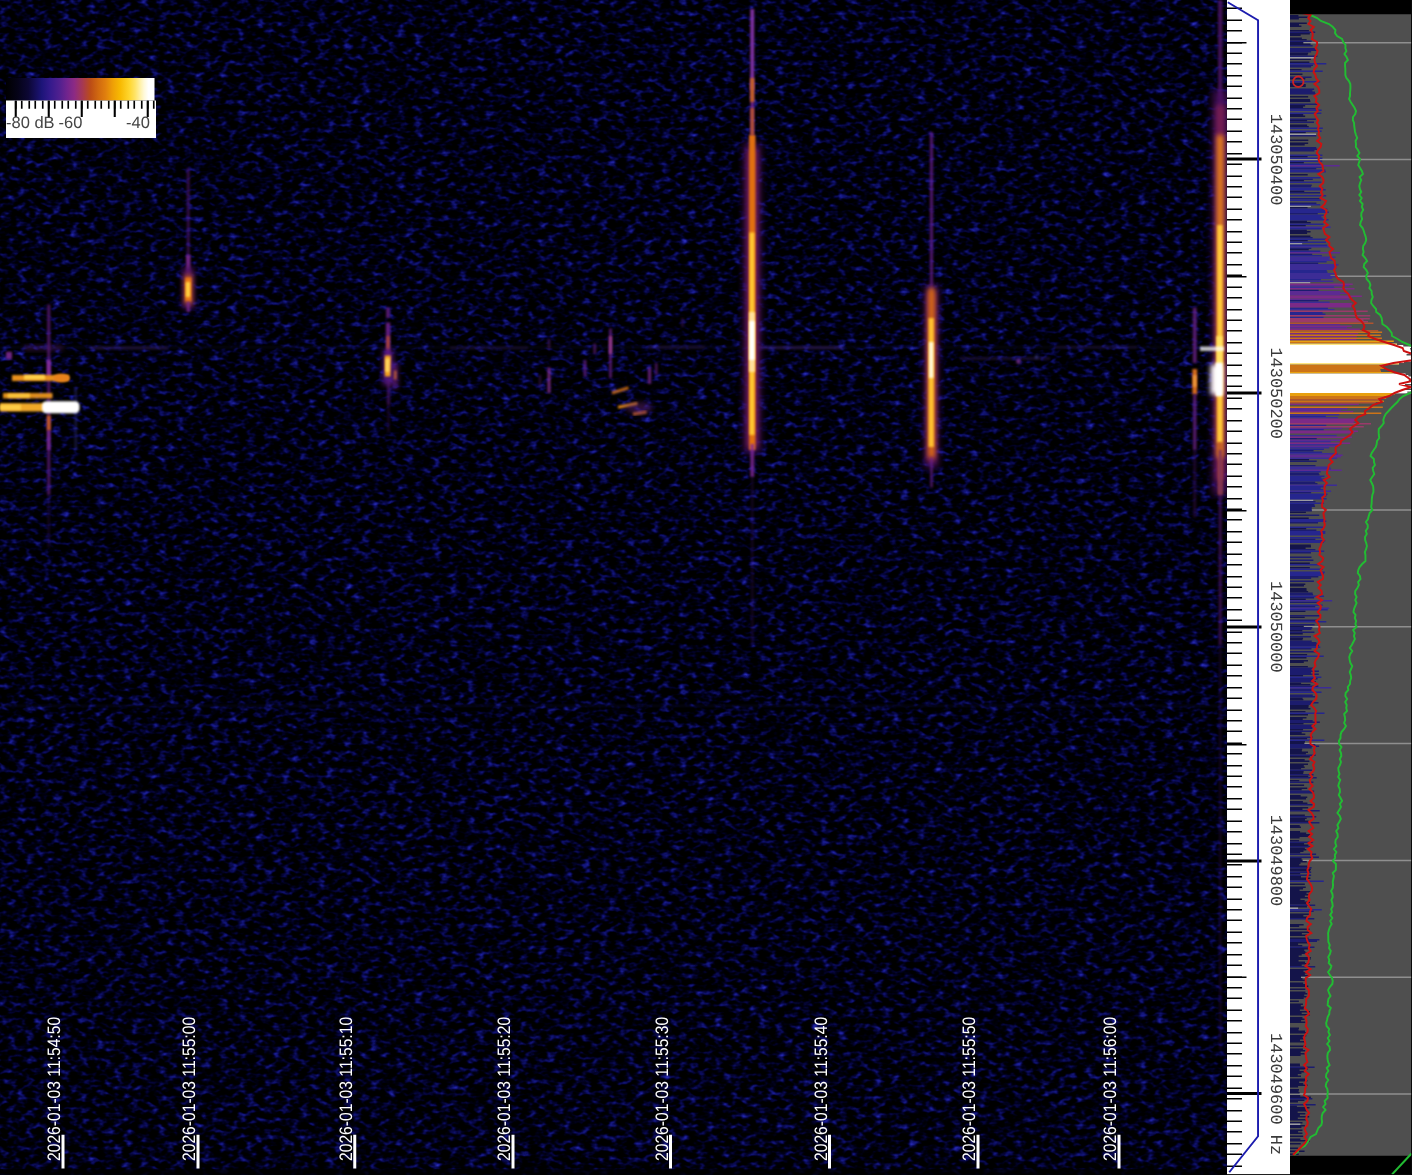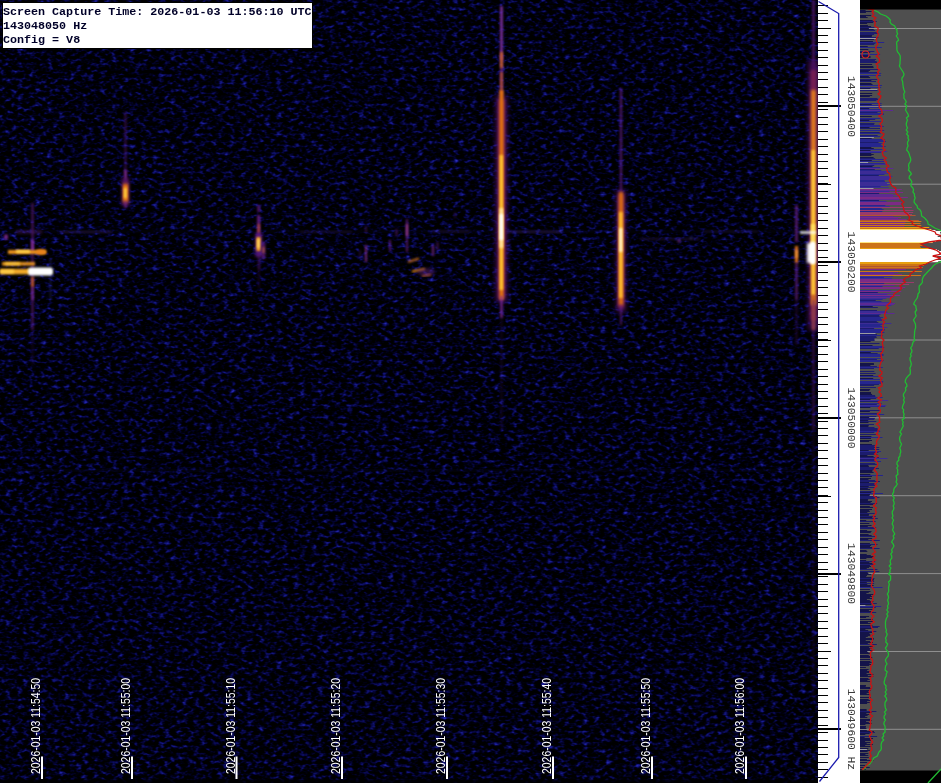--- a/index.html
+++ b/index.html
@@ -203,16 +203,27 @@
 <polyline points="863.2,2 866.5,4 869.4,6 872.1,8 873.5,10 878.1,12 880.6,14 886.0,16 888.6,18 890.3,20 890.0,22 891.4,24 894.7,26 895.5,28 897.0,30 896.9,32 897.6,34 896.3,36 897.7,38 898.6,40 896.7,42 896.7,44 896.9,46 896.9,48 896.9,50 897.6,52 899.3,54 900.2,56 900.3,58 900.2,60 900.0,62 900.0,64 899.4,66 900.5,68 901.8,70 903.1,72 904.0,74 903.5,76 902.0,78 901.9,80 902.7,82 902.8,84 903.1,86 903.4,88 904.0,90 904.8,92 903.7,94 904.0,96 903.9,98 905.3,100 906.3,102 904.9,104 906.7,106 906.1,108 905.5,110 906.7,112 907.9,114 908.6,116 906.4,118 907.5,120 906.7,122 906.2,124 906.6,126 907.5,128 906.2,130 907.8,132 906.6,134 908.4,136 907.9,138 908.8,140 907.6,142 907.5,144 908.1,146 907.1,148 906.7,150 908.4,152 909.2,154 909.8,156 910.5,158 910.8,160 910.1,162 908.8,164 908.6,166 909.1,168 908.4,170 910.2,172 911.4,174 909.5,176 909.1,178 910.9,180 911.9,182 910.8,184 911.1,186 912.9,188 913.6,190 912.9,192 914.4,194 914.5,196 915.2,198 914.3,200 914.1,202 915.5,204 917.3,206 917.5,208 920.1,210 921.1,212 921.4,214 921.6,216 924.6,218 926.4,220 927.8,222 928.0,224 931.7,226 934.8,228 939.6,230 943.8,232 947.0,234 947.0,236 947.0,238 947.0,240 947.0,242 946.4,244 947.0,246 947.0,248 947.0,250 947.0,252 947.0,254 947.0,256 946.9,258 942.7,260 940.2,262 935.5,264 933.1,266 931.6,268 929.5,270 927.5,272 925.7,274 923.8,276 922.8,278 922.2,280 922.5,282 921.1,284 919.2,286 919.1,288 919.2,290 919.5,292 918.0,294 917.8,296 917.2,298 915.8,300 914.5,302 913.7,304 915.9,306 916.0,308 916.6,310 915.1,312 915.5,314 916.2,316 914.8,318 913.5,320 914.5,322 915.4,324 915.6,326 915.6,328 914.9,330 914.6,332 914.5,334 914.4,336 914.1,338 914.9,340 913.1,342 912.5,344 912.0,346 910.6,348 911.8,350 911.8,352 910.5,354 911.2,356 910.0,358 910.1,360 910.8,362 911.3,364 910.8,366 909.9,368 910.3,370 910.3,372 910.3,374 908.1,376 906.4,378 905.5,380 905.2,382 906.6,384 907.0,386 905.4,388 905.9,390 904.9,392 903.5,394 903.4,396 904.4,398 903.5,400 904.4,402 903.5,404 902.7,406 902.3,408 903.7,410 903.2,412 904.1,414 903.6,416 904.4,418 902.1,420 903.2,422 902.6,424 903.3,426 902.2,428 901.2,430 899.9,432 901.5,434 900.2,436 899.5,438 899.8,440 900.3,442 901.5,444 900.7,446 899.8,448 900.5,450 900.8,452 900.1,454 900.0,456 898.5,458 898.9,460 897.1,462 896.9,464 898.1,466 896.8,468 897.8,470 897.5,472 898.0,474 896.1,476 896.6,478 896.8,480 896.1,482 897.3,484 896.1,486 894.3,488 893.7,490 893.7,492 892.6,494 892.8,496 894.3,498 893.1,500 894.0,502 894.2,504 893.2,506 894.0,508 893.3,510 892.2,512 892.4,514 893.0,516 892.1,518 893.5,520 892.7,522 892.2,524 893.2,526 893.3,528 892.5,530 893.7,532 894.7,534 893.2,536 894.0,538 892.8,540 891.6,542 893.2,544 893.9,546 892.8,548 891.6,550 892.3,552 890.8,554 891.7,556 891.8,558 890.4,560 890.2,562 890.9,564 889.3,566 890.9,568 889.9,570 890.1,572 888.6,574 890.6,576 890.6,578 890.5,580 888.5,582 889.3,584 888.9,586 888.5,588 888.7,590 888.5,592 887.4,594 888.3,596 888.5,598 887.6,600 888.2,602 888.5,604 887.5,606 888.0,608 886.8,610 888.2,612 886.8,614 887.8,616 886.6,618 885.9,620 885.4,622 885.5,624 885.5,626 885.6,628 886.5,630 886.0,632 887.2,634 886.6,636 885.5,638 886.2,640 885.8,642 887.6,644 886.9,646 885.4,648 886.6,650 888.0,652 888.5,654 888.2,656 886.5,658 885.4,660 886.0,662 887.0,664 885.6,666 885.3,668 885.1,670 887.2,672 886.3,674 886.2,676 885.1,678 884.7,680 884.1,682 884.4,684 886.1,686 885.6,688 886.6,690 885.2,692 886.3,694 884.8,696 886.4,698 886.7,700 885.2,702 884.9,704 885.0,706 885.4,708 886.4,710 884.5,712 885.6,714 884.2,716 884.0,718 885.5,720 884.2,722 883.8,724 884.9,726 885.2,728 884.9,730 885.1,732 883.1,734 883.7,736 882.1,738 883.7,740 881.8,742 881.2,744 881.1,746 881.4,748 880.9,750 878.9,752 878.1,754 877.3,756 873.7,758 872.6,760 871.3,762 869.8,764 865.9,766 865.2,768 862.5,770" fill="none" stroke="#22bb33" stroke-width="1.3"></polyline>
 
 <polyline points="862.0,2 863.0,4 864.0,6 865.0,8 873.7,10 872.2,12 873.7,14 872.3,16 875.8,18 873.8,20 875.1,22 875.1,24 874.6,26 878.0,28 878.1,30 877.0,32 878.4,34 877.8,36 876.6,38 876.3,40 876.8,42 878.0,44 876.3,46 875.7,48 876.9,50 877.4,52 879.0,54 876.3,56 878.7,58 879.5,60 879.5,62 876.2,64 877.8,66 877.2,68 879.4,70 877.6,72 878.5,74 876.5,76 877.4,78 878.8,80 877.9,82 879.3,84 878.7,86 879.3,88 879.0,90 880.2,92 878.1,94 880.9,96 880.4,98 878.6,100 877.8,102 879.5,104 879.0,106 879.6,108 881.6,110 881.9,112 882.3,114 878.9,116 881.5,118 882.4,120 882.1,122 879.9,124 881.6,126 880.7,128 881.8,130 880.3,132 884.0,134 883.1,136 880.9,138 884.2,140 884.3,142 883.0,144 883.8,146 882.7,148 885.2,150 882.2,152 882.7,154 883.3,156 886.3,158 884.0,160 886.3,162 886.2,164 888.7,166 886.3,168 886.9,170 887.5,172 889.8,174 889.9,176 890.5,178 889.3,180 890.3,182 890.7,184 892.3,186 895.6,188 896.0,190 895.5,192 896.7,194 899.0,196 899.9,198 901.5,200 903.9,202 901.8,204 903.0,206 903.5,208 903.8,210 904.7,212 907.4,214 909.0,216 909.7,218 908.5,220 912.8,222 912.1,224 916.9,226 923.0,228 929.3,230 935.1,232 935.9,234 941.6,236 941.2,238 942.5,240 928.9,242 920.9,244 924.1,246 929.0,248 936.2,250 938.9,252 941.5,254 932.7,256 940.9,258 934.9,260 929.7,262 926.1,264 919.5,266 921.2,268 915.2,270 913.1,272 910.0,274 910.2,276 905.3,278 903.5,280 905.5,282 902.5,284 900.0,286 901.7,288 900.1,290 897.0,292 894.0,294 893.7,296 890.6,298 890.3,300 890.7,302 888.5,304 886.5,306 888.4,308 885.9,310 885.5,312 884.8,314 884.6,316 886.3,318 882.5,320 884.6,322 883.0,324 883.0,326 883.2,328 883.5,330 881.5,332 882.1,334 881.4,336 881.4,338 883.9,340 882.3,342 882.5,344 883.0,346 882.8,348 883.3,350 882.4,352 880.8,354 881.4,356 881.1,358 882.6,360 881.0,362 880.5,364 879.6,366 880.1,368 879.6,370 882.1,372 881.6,374 878.8,376 882.3,378 880.4,380 881.2,382 882.1,384 881.9,386 878.5,388 880.5,390 879.0,392 881.0,394 881.3,396 877.9,398 881.4,400 878.4,402 880.6,404 880.3,406 878.5,408 880.3,410 880.2,412 877.5,414 879.0,416 879.7,418 879.2,420 879.9,422 876.4,424 878.8,426 879.7,428 878.1,430 878.0,432 876.4,434 879.4,436 878.8,438 877.2,440 876.4,442 877.0,444 875.4,446 875.8,448 875.6,450 876.7,452 874.7,454 878.1,456 875.3,458 874.9,460 877.1,462 877.8,464 877.4,466 875.3,468 874.1,470 876.2,472 877.4,474 876.8,476 877.0,478 876.9,480 877.2,482 874.9,484 877.0,486 874.9,488 873.7,490 874.4,492 873.6,494 873.7,496 876.6,498 875.9,500 876.5,502 875.3,504 873.4,506 876.4,508 875.3,510 876.2,512 875.6,514 873.4,516 874.8,518 873.2,520 873.6,522 875.1,524 872.9,526 875.1,528 875.9,530 875.9,532 873.7,534 876.0,536 875.8,538 872.3,540 874.4,542 875.6,544 875.7,546 872.8,548 874.1,550 875.5,552 872.4,554 874.7,556 872.7,558 875.5,560 872.4,562 875.0,564 872.0,566 874.3,568 874.0,570 874.9,572 873.2,574 872.5,576 872.4,578 871.6,580 872.3,582 871.7,584 871.3,586 872.7,588 874.0,590 874.8,592 874.5,594 872.9,596 872.5,598 873.1,600 871.3,602 872.7,604 874.2,606 873.3,608 873.4,610 871.4,612 871.0,614 873.9,616 871.8,618 871.8,620 874.2,622 870.8,624 871.2,626 871.9,628 873.2,630 872.5,632 873.8,634 870.7,636 872.5,638 872.6,640 872.0,642 870.3,644 873.7,646 870.7,648 873.4,650 870.6,652 870.4,654 870.7,656 870.6,658 872.5,660 872.6,662 872.6,664 870.8,666 870.8,668 870.6,670 869.8,672 871.8,674 872.7,676 870.1,678 870.9,680 871.1,682 870.5,684 871.9,686 871.6,688 870.0,690 869.3,692 869.9,694 870.3,696 869.4,698 872.3,700 870.3,702 870.6,704 871.0,706 871.6,708 869.4,710 871.2,712 869.8,714 872.5,716 870.5,718 870.8,720 870.1,722 870.9,724 870.0,726 870.1,728 869.3,730 872.0,732 871.6,734 869.4,736 870.4,738 871.2,740 872.7,742 871.1,744 870.8,746 871.8,748 871.6,750 869.9,752 870.2,754 871.3,756 869.7,758 871.1,760 870.0,762 868.0,764 866.0,766 864.0,768 862.0,770" fill="none" stroke="#cc1111" stroke-width="1.3"></polyline>
 <circle cx="865.5" cy="54.5" r="3.5" fill="none" stroke="#cc2222" stroke-width="1.2"></circle>
 </g>
 <rect x="860" y="0" width="81" height="9.5" fill="#000"></rect>
 <rect x="860" y="770.5" width="81" height="12.5" fill="#000"></rect>
 <polyline points="928,783 941,769" fill="none" stroke="#22bb33" stroke-width="1.3"></polyline>
 
 </svg>
-<div id="infobox">Screen Capture Time: 2026-01-03 11:56:10 UTC
-143048050 Hz
-Config = V8</div>
+<div id="dbscale">
+ <div id="dbgrad"></div>
+ <div id="dbruler">
+  <svg width="100" height="25" style="position:absolute;left:0;top:0">
+   <path d="M6.5 0v5.5M10.5 0v5.5M15.5 0v5.5M19.5 0v5.5M24.5 0v5.5M28.5 0v5.5M32.5 0v5.5M37.5 0v5.5M41.5 0v5.5M46.5 0v5.5M50.5 0v5.5M54.5 0v5.5M59.5 0v5.5M63.5 0v5.5M68.5 0v5.5M72.5 0v5.5M76.5 0v5.5M81.5 0v5.5M85.5 0v5.5M90.5 0v5.5M94.5 0v5.5M98.5 0v5.5M103.5 0v5.5" stroke="#000" stroke-width="1.1" fill="none"></path>
+   <path d="M6.5 0v11M28.5 0v11M50.5 0v11M72.5 0v11M94.5 0v11" stroke="#000" stroke-width="1.4" fill="none"></path>
+  </svg>
+ </div>
+ <div id="dblabels">
+        <span style="position:absolute;left:0px;top:0">-80 dB</span>
+        <span style="position:absolute;left:35px;top:0">-60</span>
+        <span style="position:absolute;left:80px;top:0">-40</span>
+      </div>
 </div>
+</div>
 
 </body></html>

